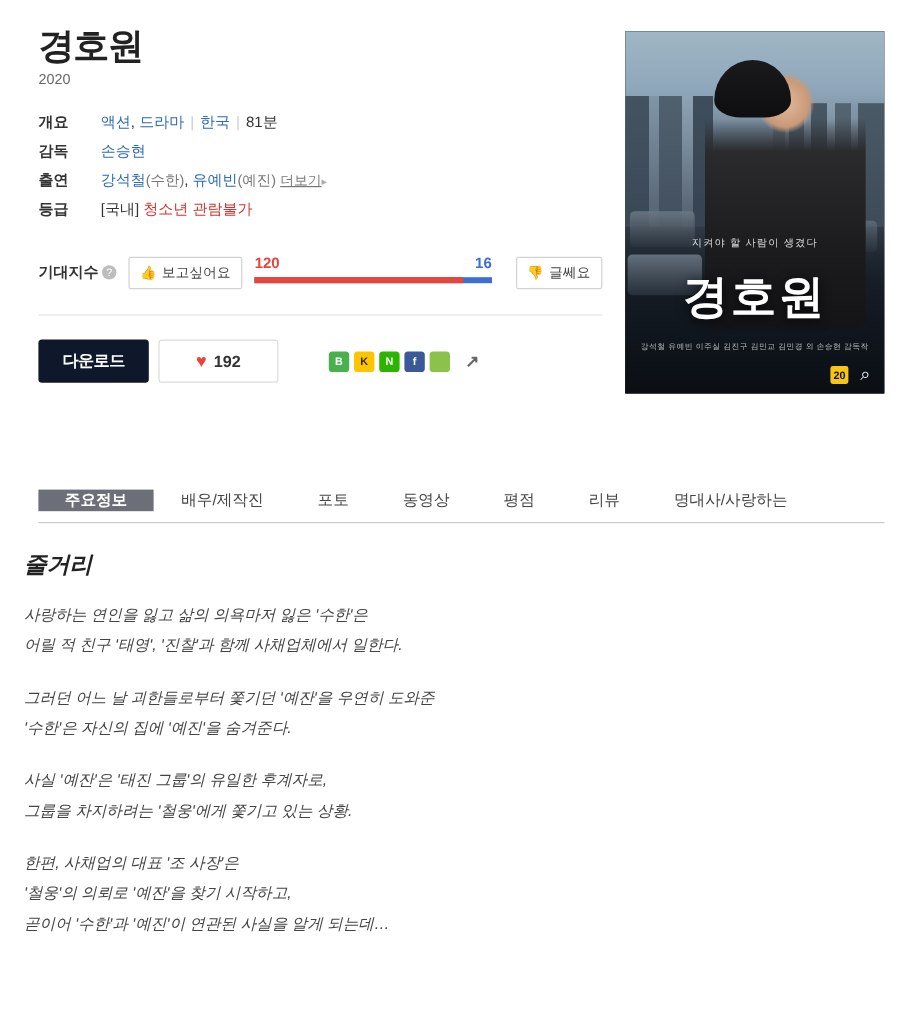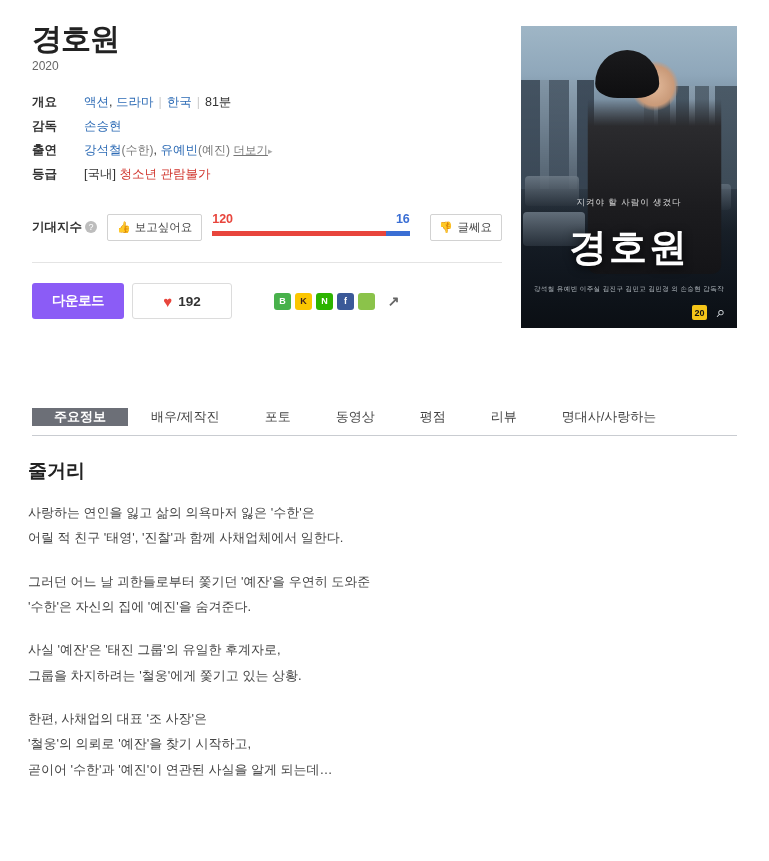--- a/index.html
+++ b/index.html
@@ -74,21 +74,21 @@
 
   
   .hr-thin {
     position: absolute; left: 32px; top: 262px; width: 470px;
     border-top: 1px solid #e4e4e4;
   }
 
   
   .action-row { position: absolute; left: 32px; top: 283px; width: 470px; display: flex; align-items: center; }
   .btn-download {
-    width: 92px; height: 36px; background: #8b5cf6; color: #fff;
+    width: 92px; height: 36px; background: #0f172a; color: #fff;
     font-size: 13.5px; font-weight: bold; border: none; border-radius: 3px;
     cursor: pointer; letter-spacing: -0.5px;
   }
   .btn-like {
     width: 100px; height: 36px; margin-left: 8px; background: #fff;
     border: 1px solid #dcdcdc; border-radius: 3px; display: flex;
     align-items: center; justify-content: center; gap: 6px; cursor: pointer;
   }
   .heart { color: #e8453c; font-size: 15px; }
   .like-count { font-size: 13.5px; font-weight: bold; color: #333; }
@@ -185,21 +185,21 @@
   .tab {
     display: flex; align-items: center; padding: 0 22px; font-size: 13px;
     color: #444; cursor: pointer; position: relative; white-space: nowrap;
   }
   .tab.active {
     background: #6c6f77; color: #fff; font-weight: bold;
   }
   .tab-div { width: 1px; background: #ddd; margin: 11px 0; }
 
   
-  .synopsis { position: absolute; left: 28px; top: 458px; width: 705px; }
+  .synopsis { position: absolute; left: 20px; top: 458px; width: 705px; font-style: italic; }
   .syn-title { font-size: 19px; font-weight: bold; color: #222; margin-bottom: 16px; }
   .syn-lead { font-size: 13px; font-weight: bold; color: #333; margin-bottom: 6px; }
   .syn-p { font-size: 13px; color: #444; line-height: 1.95; margin: 0; }
   .syn-gap { height: 18px; }
 </style>
 </head>
 <body>
 
 <div class="page">
 

